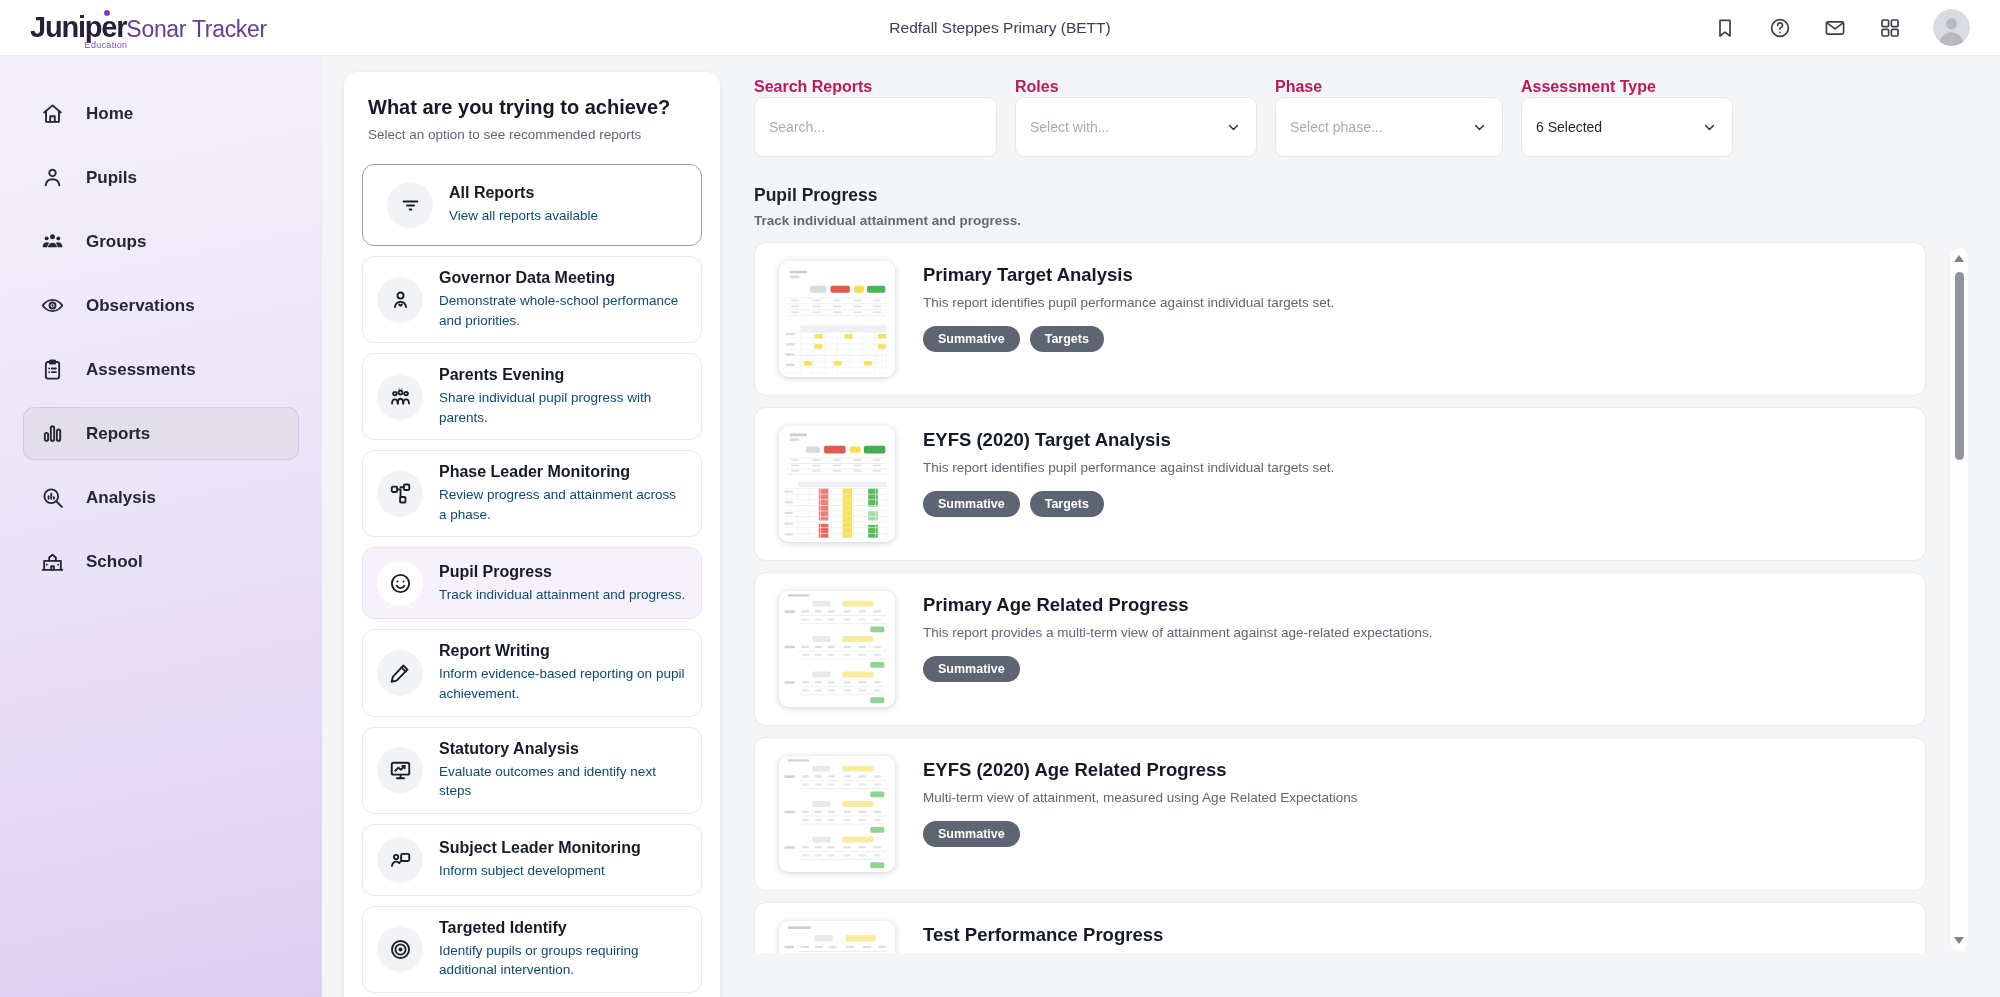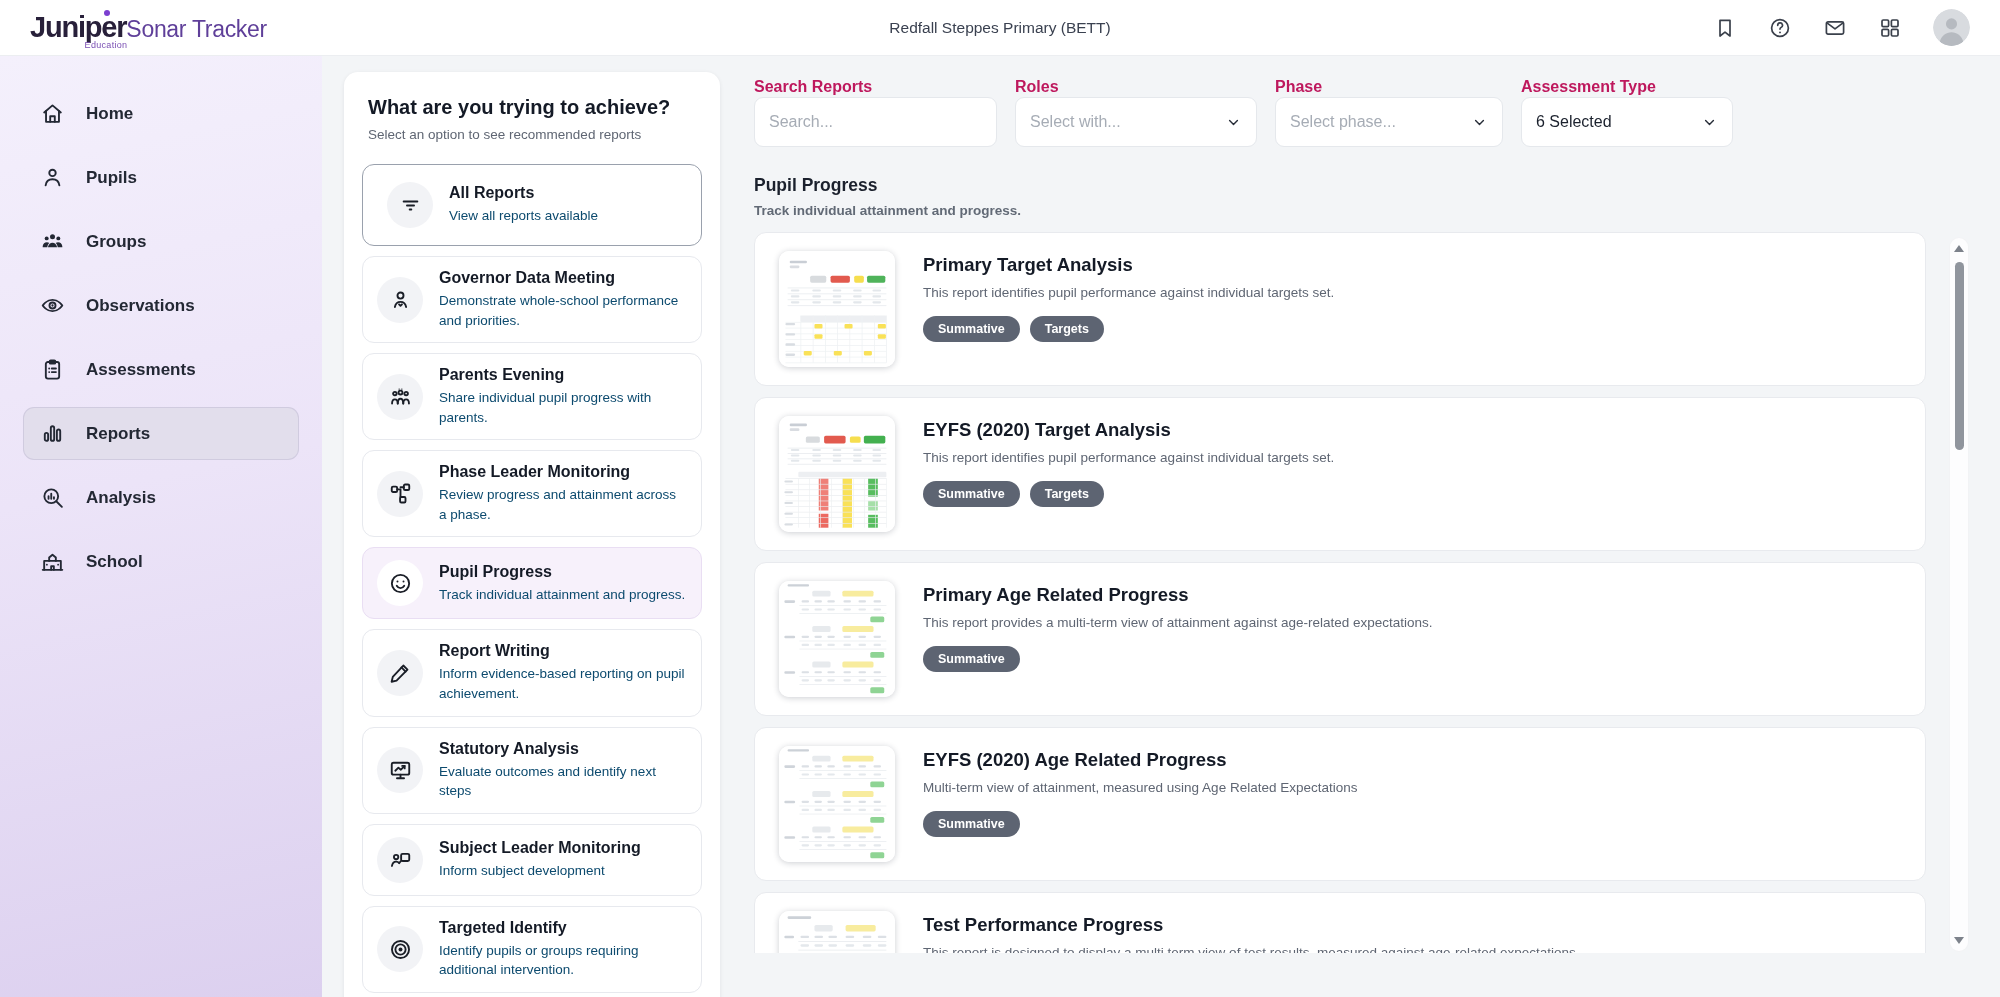--- a/index.html
+++ b/index.html
@@ -41,21 +41,21 @@
   .option .otitle{font-size:16px;font-weight:700;color:#141a26;margin:0}
   .option .odesc{font-size:13.5px;color:#0c4a6e;margin:4px 0 0;line-height:1.45}
   .option.outlined{border:1.5px solid #9aa1ad;padding:17px 24px}
   .option.selected{background:#f7f1fb;border-color:#e9def3}
   .option.selected .circ{background:#fff}
 
   
   .main{flex:1;min-width:0;height:100%;padding:22px 28px 44px 34px;display:flex;flex-direction:column}
   .filters{display:flex;gap:18px}
   .flabel{display:block;font-size:16px;font-weight:700;color:#be185d;margin-bottom:1px}
-  .control{height:50px;border:1px solid #e5e8ec;border-radius:9px;background:#fff;display:flex;align-items:center;padding:0 14px;font-size:16px}
+  .control{height:60px;border:1px solid #e5e8ec;border-radius:9px;background:#fff;display:flex;align-items:center;padding:0 14px;font-size:14px}
   input.control{width:243px;color:#1f2530;outline:none;font-family:"Liberation Sans",sans-serif}
   input.control::placeholder{color:#a6acb5}
   .select{justify-content:space-between;cursor:pointer}
   .select .val{color:#a6acb5}
   .select.filled .val{color:#1b212d}
   .select .chev{width:17px;height:17px;color:#272d38;flex:none;margin-left:10px}
   .select .chev svg{width:17px;height:17px;display:block}
   .w-roles{width:242px}.w-phase{width:228px}.w-assess{width:212px}
 
   .section{margin-top:28px}

